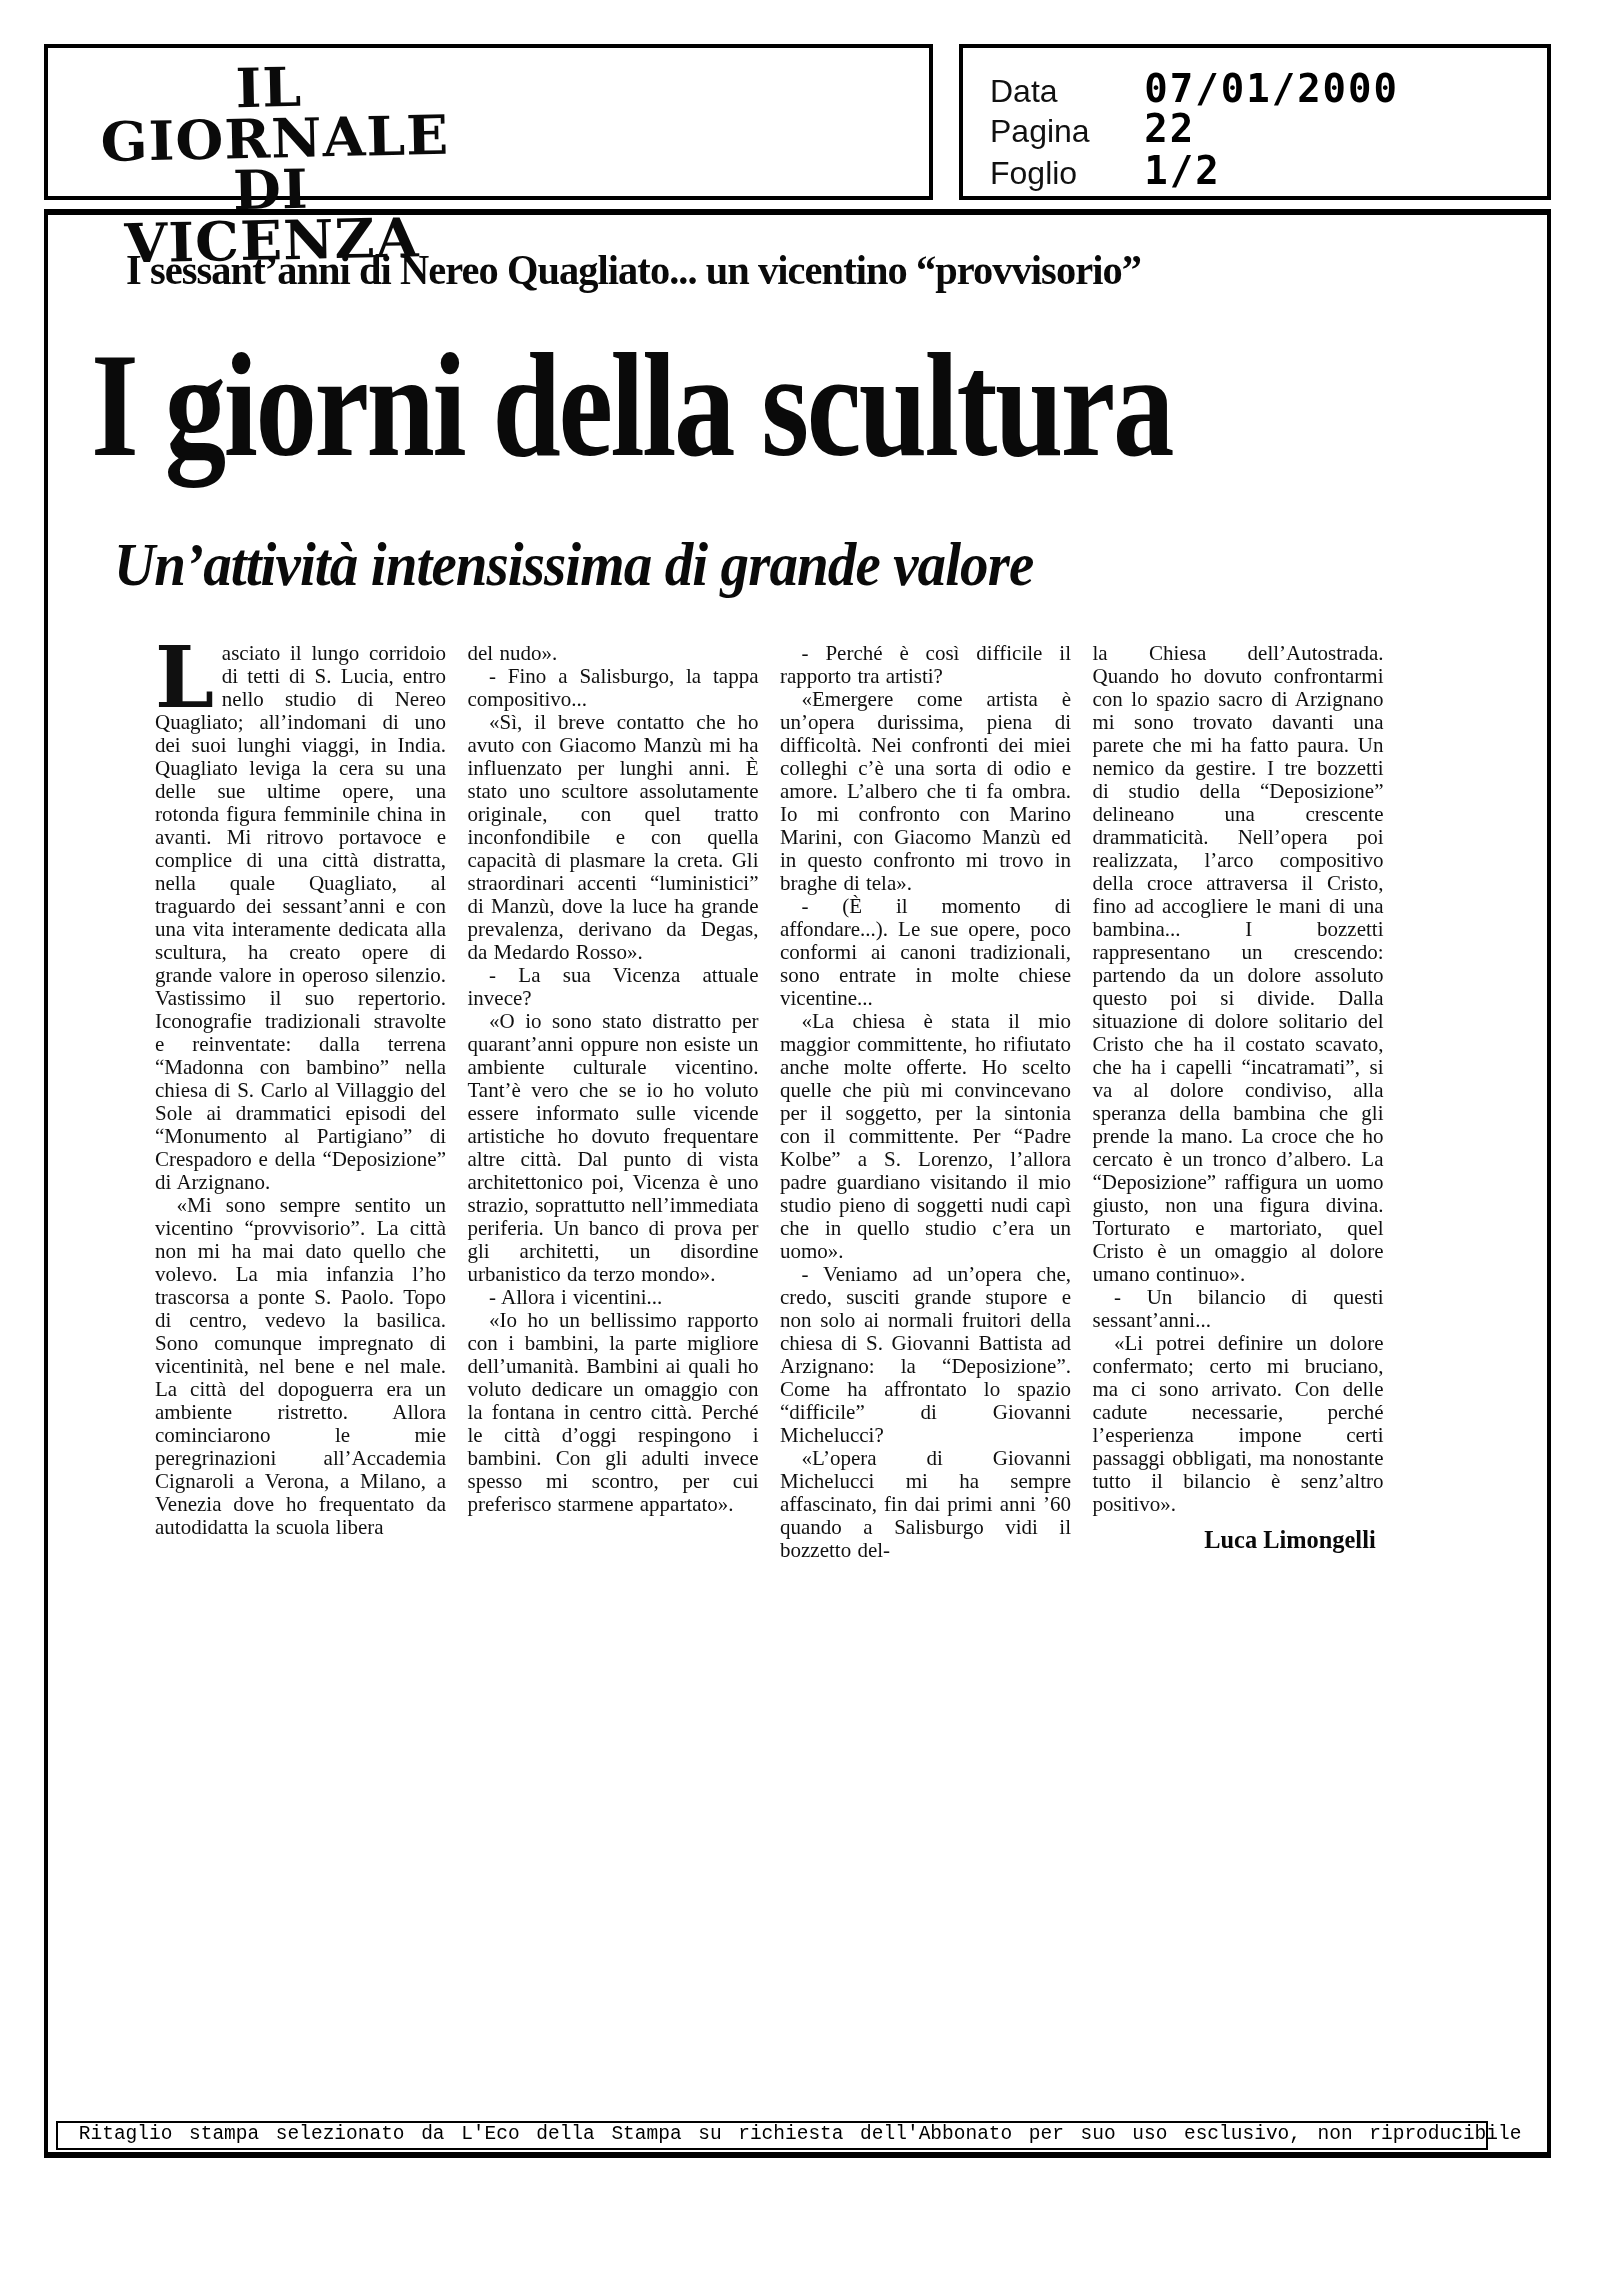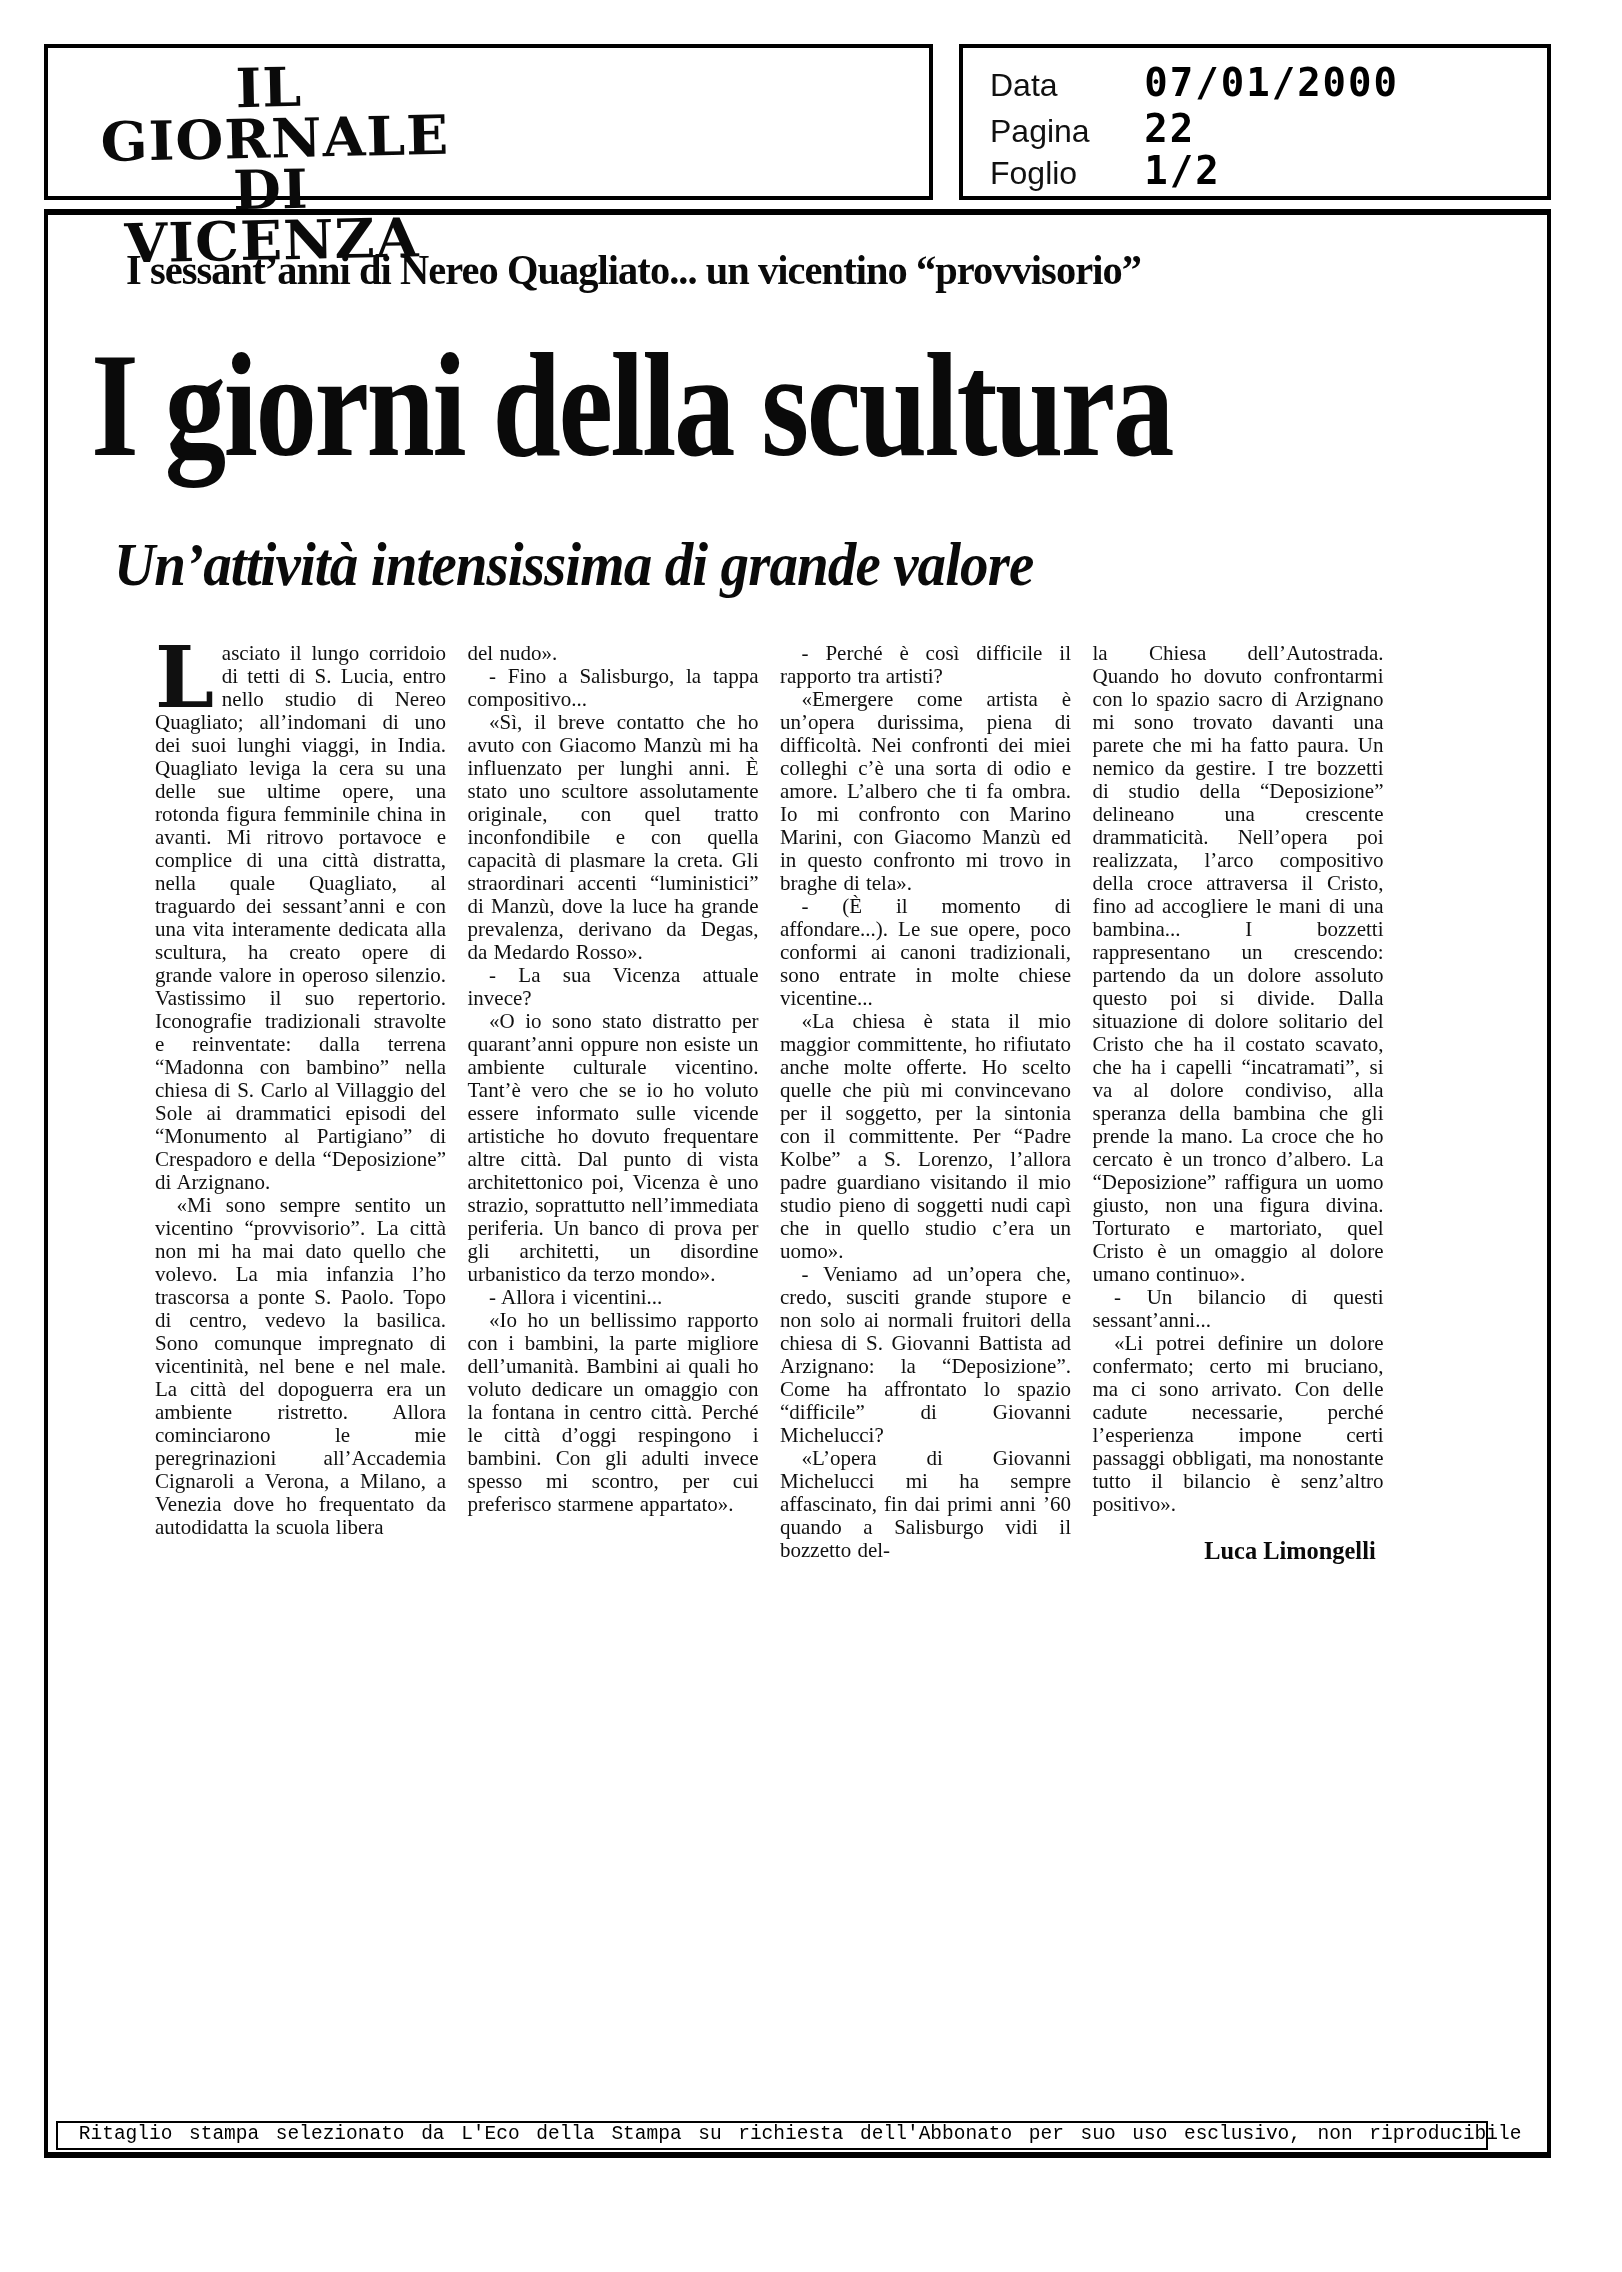--- a/index.html
+++ b/index.html
@@ -40,21 +40,21 @@
   
   .body-cols{position:absolute;left:107px;top:427px;width:1227px;
              display:flex;gap:21.5px;}
   .col{width:291px;flex:0 0 291px;}
   .para{margin:0;font-size:21px;line-height:23px;text-align:justify;
         color:#101010;word-spacing:1px;}
   .para.indent{text-indent:21.5px;}
   .para .q{font-weight:normal;}
   .dropcap{float:left;font-size:84px;line-height:64px;font-weight:bold;
            padding:3.9px 7.8px 0 0;font-family:"DejaVu Serif", serif;}
-  .byline{margin-top:21px;text-align:right;padding-right:7.8px;
+  .byline{margin-top:10px;text-align:right;padding-right:7.8px;
           font-weight:bold;font-size:24.4px;}
 
   
   .footer-bar{position:absolute;left:7.8px;bottom:2px;width:1432px;height:29px;
           border:2.9px solid #000;box-sizing:border-box;background:#fff;
           font-family:"Liberation Mono", "DejaVu Sans Mono", monospace;
           font-size:19.5px;line-height:23.4px;white-space:nowrap;
           padding-left:21px;word-spacing:4.9px;color:#000;}
 </style>
 </head>
@@ -63,21 +63,21 @@
 <div class="page">
 
   <div class="mast-box">
     <div class="masthead">
       <div>IL GIORNALE</div>
       <div>DI VICENZA</div>
     </div>
   </div>
 
   <div class="meta-box">
-    <div class="meta-row" style="top:13px;">
+    <div class="meta-row" style="top:19px;">
       <span class="lbl">Data</span>
       <span class="val">07/01/2000</span>
     </div>
     <div class="meta-row" style="top:59px;">
       <span class="lbl">Pagina</span>
       <span class="val">22</span>
     </div>
     <div class="meta-row" style="top:101px;">
       <span class="lbl">Foglio</span>
       <span class="val">1/2</span>

